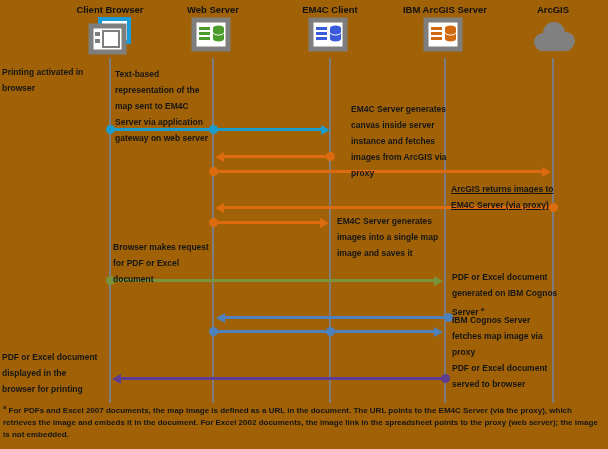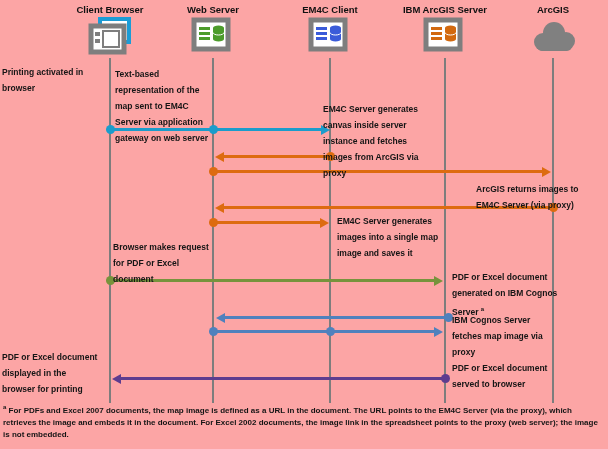--- a/index.html
+++ b/index.html
@@ -1,17 +1,17 @@
 <!DOCTYPE html>
 <html><head>
 <meta charset="utf-8">
 <style>
   html,body{margin:0;padding:0;background:#fff;}
   .stage{
-    position:relative;width:608px;height:449px;background:#fca5a5;overflow:hidden;
+    position:relative;width:608px;height:449px;background:#a16207;overflow:hidden;
     font-family:"Liberation Sans",sans-serif;color:#1a1a1a;
   }
   .actor-label{
     position:absolute;width:120px;text-align:center;
     font-size:9.5px;font-weight:bold;color:#111;
   }
   .lifeline{position:absolute;width:2px;}
   .icon{position:absolute;}
   .msg-line{position:absolute;height:3px;}
   .arrowhead{position:absolute;width:0;height:0;border-top:5px solid transparent;border-bottom:5px solid transparent;}
@@ -107,22 +107,22 @@
       <div class="dot" style="left: 443.5px; top: 313px; background: rgb(79, 129, 189);"></div>
       <div class="msg-line" style="left: 213px; top: 330px; width: 224px; background: rgb(79, 129, 189);"></div>
       <div class="arrowhead" style="top: 327px; left: 434px; border-left: 9px solid rgb(79, 129, 189);"></div>
       <div class="dot" style="left: 208.5px; top: 327px; background: rgb(79, 129, 189);"></div>
       <div class="dot" style="left: 325.5px; top: 327px; background: rgb(79, 129, 189);"></div>
       <div class="msg-line" style="left: 118px; top: 377px; width: 327px; background: rgb(94, 60, 143);"></div>
       <div class="arrowhead" style="top: 374px; left: 112px; border-right: 9px solid rgb(94, 60, 143);"></div>
       <div class="dot" style="left: 440.5px; top: 374px; background: rgb(94, 60, 143);"></div>
       <div class="note" style="left: 2px; top: 64px; width: 96px;">Printing activated in browser</div>
       <div class="note" style="left: 115px; top: 66px; width: 100px;">Text-based representation of the map sent to EM4C Server via application gateway on web server</div>
-      <div class="note" style="left: 323px; top: 101px; width: 107px;">EM4C Server generates canvas inside server instance and fetches images from ArcGIS via proxy</div>
-      <div class="note" style="left: 476px; top: 181px; width: 116px;">ArcGIS returns images to EM4C Server (via proxy)</div>
+      <div class="note" style="left: 351px; top: 101px; width: 107px;">EM4C Server generates canvas inside server instance and fetches images from ArcGIS via proxy</div>
+      <div class="note" style="left: 451px; top: 181px; width: 116px; text-decoration: underline;">ArcGIS returns images to EM4C Server (via proxy)</div>
       <div class="note" style="left: 337px; top: 213px; width: 112px;">EM4C Server generates images into a single map image and saves it</div>
       <div class="note" style="left: 113px; top: 239px; width: 103px;">Browser makes request for PDF or Excel document</div>
       <div class="note" style="left: 452px; top: 269px; width: 112px;">PDF or Excel document generated on IBM Cognos Server <sup>a</sup></div>
       <div class="note" style="left: 452px; top: 312px; width: 106px;">IBM Cognos Server fetches map image via proxy</div>
       <div class="note" style="left: 452px; top: 360px; width: 112px;">PDF or Excel document served to browser</div>
       <div class="note" style="left: 2px; top: 349px; width: 98px;">PDF or Excel document displayed in the browser for printing</div>
     </div>
   <div class="footnote"><sup>a</sup><span> For PDFs and Excel 2007 documents, the map image is defined as a URL in the document. The URL points to the EM4C Server (via the proxy), which retrieves the image and embeds it in the document. For Excel 2002 documents, the image link in the spreadsheet points to the proxy (web server); the image is not embedded.</span></div>
 </div>
 

